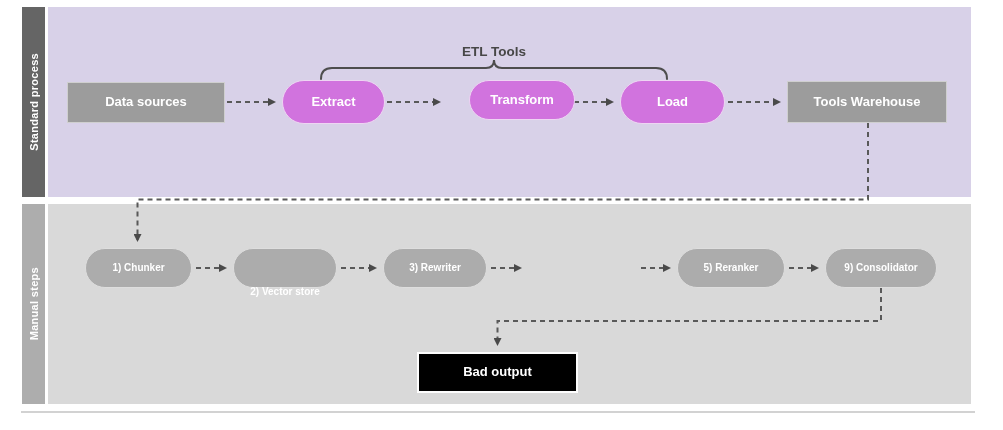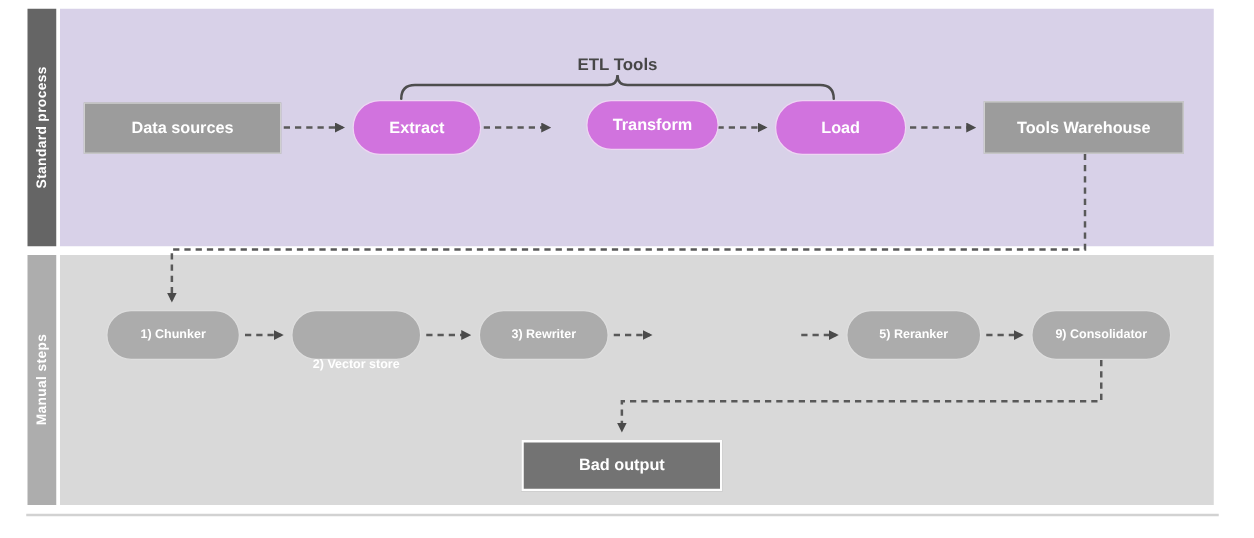--- a/index.html
+++ b/index.html
@@ -41,21 +41,21 @@
     align-items: center;
     justify-content: center;
     text-align: center;
     color: #ffffff;
     font-weight: bold;
     line-height: 1.15;
   }
   .node.rect-gray { background: #9c9c9c; border: 1.5px solid #cfcfcf; font-size: 13px; }
   .node.pill-pink { background: #d173de; border: 1.5px solid #eed5f3; border-radius: 22px; font-size: 13px; }
   .node.pill-gray { background: #acacac; border: 1.5px solid #dedede; border-radius: 20px; font-size: 10px; }
-  .node.rect-yellow { background: #737373; border: 2px solid #fdfdfd; font-size: 13px; }
+  .node.rect-yellow { background: #000000; border: 2px solid #fdfdfd; font-size: 13px; }
   .node .lbl { display: inline-block; padding: 0 8px; }
 
   #n-data-sources  { left: 67px;  top: 82px;  width: 158px; height: 41px; }
   #n-extract       { left: 282px; top: 80px;  width: 103px; height: 44px; }
   #n-transform     { left: 469px; top: 80px;  width: 106px; height: 40px; }
   #n-load          { left: 620px; top: 80px;  width: 105px; height: 44px; }
   #n-warehouse     { left: 787px; top: 81px;  width: 160px; height: 42px; }
   #n-chunker       { left: 85px;  top: 248px; width: 107px; height: 40px; }
   #n-vector        { left: 233px; top: 248px; width: 104px; height: 40px; }
   #n-vector .lbl   { max-width: 70px; margin-top: 48px; }

